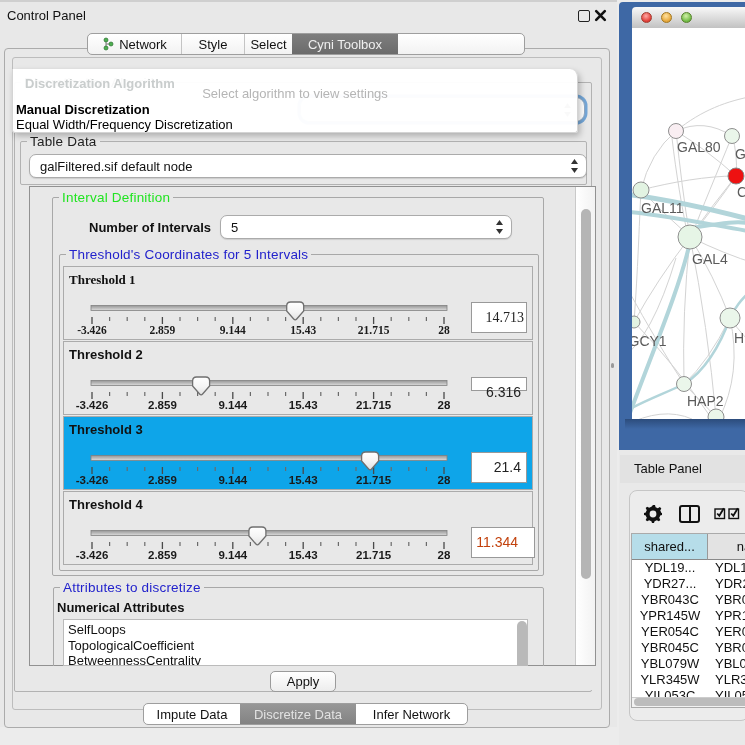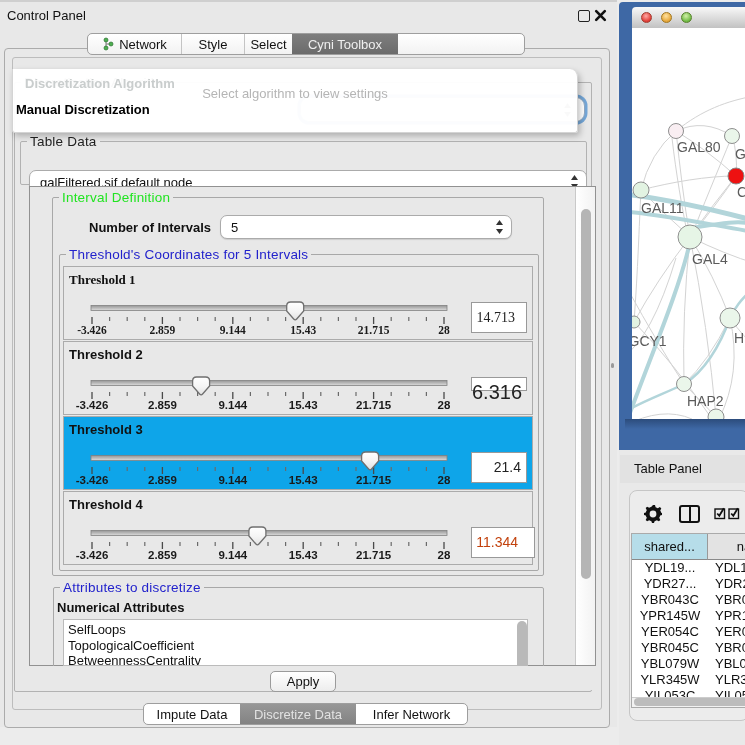--- a/index.html
+++ b/index.html
@@ -50,21 +50,21 @@
 
 <div class="combo" style="left:300px;top:97px;width:283px;height:23px;border-radius:9px;box-shadow:0 0 0 2.5px rgba(77,144,208,0.75);border-color:#8fa8c2;">
   <svg class="arrows" style="right:12px;" viewBox="0 0 9 16">
       <path d="M4.5 1 L8 6 L1 6 Z" fill="#555"></path>
       <path d="M4.5 15 L1 10 L8 10 Z" fill="#555"></path>
     </svg>
 </div>
 
 <div class="grp" style="left:20px;top:141px;width:565px;height:42px;">
   <div class="ttl" style="color:#222;">Table Data</div>
-  <div class="combo" style="left:8px;top:28px;width:556px;height:22px;">
+  <div class="combo" style="left:8px;top:12px;width:556px;height:22px;">
     <div class="txt">galFiltered.sif default node</div>
     <svg class="arrows" viewBox="0 0 9 16">
         <path d="M4.5 1 L8 6 L1 6 Z" fill="#333"></path>
         <path d="M4.5 15 L1 10 L8 10 Z" fill="#333"></path>
       </svg>
   </div>
 </div>
 
 <div class="abs" style="left:29px;top:186px;width:567px;height:480px;border:1px solid #919191;box-sizing:border-box;background:#e8e8e8;overflow:hidden;">
 
@@ -126,21 +126,21 @@
       <line x1="362.4" y1="50" x2="362.4" y2="54" stroke="#6a6a6a" stroke-width="1.2"></line>
       <line x1="380.0" y1="50" x2="380.0" y2="57" stroke="#4a4a4a" stroke-width="1.3"></line>
     <text x="28.0" y="67" text-anchor="middle" font-size="11.5" font-weight="bold" fill="#1a1a1a">-3.426</text>
       <text x="98.4" y="67" text-anchor="middle" font-size="11.5" font-weight="bold" fill="#1a1a1a">2.859</text>
       <text x="168.8" y="67" text-anchor="middle" font-size="11.5" font-weight="bold" fill="#1a1a1a">9.144</text>
       <text x="239.2" y="67" text-anchor="middle" font-size="11.5" font-weight="bold" fill="#1a1a1a">15.43</text>
       <text x="309.6" y="67" text-anchor="middle" font-size="11.5" font-weight="bold" fill="#1a1a1a">21.715</text>
       <text x="380.0" y="67" text-anchor="middle" font-size="11.5" font-weight="bold" fill="#1a1a1a">28</text>
     <path transform="translate(231.2,0)" d="M -8.5 39 Q -8.5 35 -4.5 35 L 4.5 35 Q 8.5 35 8.5 39 L 8.5 44 L 1.5 52 Q 0 53.7 -1.5 52 L -8.5 44 Z" fill="url(#thg1)" stroke="#6f6f6f" stroke-width="1.3"></path>
   </svg>
-  <div style="position:absolute;left:407px;top:35px;width:56px;height:31px;background:#fff;border:1px solid #999;box-sizing:border-box;font-size:14px;color:#222;text-align:right;line-height:29px;padding-right:11px;">14.713</div>
+  <div style="position:absolute;left:407px;top:35px;width:56px;height:31px;background:#fff;border:1px solid #999;box-sizing:border-box;font-size:14px;color:#222;text-align:right;line-height:29px;padding-right:2px;">14.713</div>
 </div>
 <div class="abs" style="left:63px;top:341px;width:470px;height:74px;border:1px solid #ababab;box-sizing:border-box;background:#e8e8e8;">
   <div style="position:absolute;left:5px;top:5px;font-size:13px;font-weight:bold;color:#111;">Threshold 2</div>
   <svg style="position:absolute;left:0;top:0;" width="468" height="72" viewBox="0 0 468 72">
     <defs>
       <linearGradient id="thg2" x1="0" y1="0" x2="0" y2="1">
           <stop offset="0" stop-color="#ffffff"></stop>
           <stop offset="0.55" stop-color="#f4f4f4"></stop>
           <stop offset="1" stop-color="#e2e2e2"></stop>
         </linearGradient>
@@ -173,21 +173,21 @@
       <line x1="362.4" y1="50" x2="362.4" y2="54" stroke="#6a6a6a" stroke-width="1.2"></line>
       <line x1="380.0" y1="50" x2="380.0" y2="57" stroke="#4a4a4a" stroke-width="1.3"></line>
     <text x="28.0" y="67" text-anchor="middle" font-size="11.5" font-weight="bold" fill="#1a1a1a">-3.426</text>
       <text x="98.4" y="67" text-anchor="middle" font-size="11.5" font-weight="bold" fill="#1a1a1a">2.859</text>
       <text x="168.8" y="67" text-anchor="middle" font-size="11.5" font-weight="bold" fill="#1a1a1a">9.144</text>
       <text x="239.2" y="67" text-anchor="middle" font-size="11.5" font-weight="bold" fill="#1a1a1a">15.43</text>
       <text x="309.6" y="67" text-anchor="middle" font-size="11.5" font-weight="bold" fill="#1a1a1a">21.715</text>
       <text x="380.0" y="67" text-anchor="middle" font-size="11.5" font-weight="bold" fill="#1a1a1a">28</text>
     <path transform="translate(137.1,0)" d="M -8.5 39 Q -8.5 35 -4.5 35 L 4.5 35 Q 8.5 35 8.5 39 L 8.5 44 L 1.5 52 Q 0 53.7 -1.5 52 L -8.5 44 Z" fill="url(#thg2)" stroke="#6f6f6f" stroke-width="1.3"></path>
   </svg>
-  <div style="position:absolute;left:407px;top:35px;width:56px;height:14px;background:#fff;border:1px solid #999;box-sizing:border-box;font-size:20px;color:#222;text-align:right;line-height:29px;padding-right:5px;">6.316</div>
+  <div style="position:absolute;left:407px;top:35px;width:56px;height:14px;background:#fff;border:1px solid #999;box-sizing:border-box;font-size:14px;color:#222;text-align:right;line-height:29px;padding-right:5px;">6.316</div>
 </div>
 <div class="abs" style="left:63px;top:416px;width:470px;height:74px;border:1px solid #ababab;box-sizing:border-box;background:#0ea5e9;">
   <div style="position:absolute;left:5px;top:5px;font-size:13px;font-weight:bold;color:#111;">Threshold 3</div>
   <svg style="position:absolute;left:0;top:0;" width="468" height="72" viewBox="0 0 468 72">
     <defs>
       <linearGradient id="thg3" x1="0" y1="0" x2="0" y2="1">
           <stop offset="0" stop-color="#ffffff"></stop>
           <stop offset="0.55" stop-color="#f4f4f4"></stop>
           <stop offset="1" stop-color="#e2e2e2"></stop>
         </linearGradient>
@@ -293,20 +293,21 @@
 <div class="abs" style="left:143px;top:703px;width:325px;height:22px;background:#fff;border:1px solid #9e9e9e;border-radius:5px;box-sizing:border-box;display:flex;font-size:13px;color:#111;">
   <div style="width:96px;display:flex;align-items:center;justify-content:center;">Impute Data</div>
   <div style="width:116px;display:flex;align-items:center;justify-content:center;background:linear-gradient(#979797,#838383);color:#e2e2e2;">Discretize Data</div>
   <div style="flex:1;display:flex;align-items:center;justify-content:center;">Infer Network</div>
 </div>
 
 <div class="abs" style="left:12px;top:69px;width:566px;height:64px;background:rgba(255,255,255,0.97);border:1px solid #d4d4d4;border-top:none;box-sizing:border-box;border-radius:0 8px 3px 3px;box-shadow:2px 3px 6px rgba(0,0,0,0.25);">
   <div style="position:absolute;left:12px;top:7px;font-size:13px;color:#c9cdcd;font-weight:bold;">Discretization Algorithm</div>
   <div style="position:absolute;left:0;top:17px;width:100%;text-align:center;font-size:13px;color:#b5b5b5;">Select algorithm to view settings</div>
   <div style="position:absolute;left:3px;top:33px;font-size:13px;font-weight:bold;color:#000;">Manual Discretization</div>
+  <div style="position:absolute;left:3px;top:48px;font-size:13px;color:#000;">Equal Width/Frequency Discretization</div>
 </div>
 
 <div class="abs" style="left:611px;top:363px;width:3px;height:5px;background:#9a9a9a;border-radius:1.5px;"></div>
 
 <div class="abs" style="left:619px;top:2px;width:126px;height:448px;background:#3e68a5;border-radius:4px 0 0 0;"></div>
 
 <div class="abs" style="left:632px;top:7px;width:113px;height:21px;background:linear-gradient(#f8f8f8,#c2c2c2);border-bottom:1px solid #858585;border-radius:4px 0 0 0;">
   <div style="position:absolute;left:9px;top:4.5px;width:11px;height:11px;border-radius:6px;box-sizing:border-box;border:1px solid #a03b30;background:radial-gradient(circle at 4px 3px,#ffaaa5,#e2413a 65%,#c02318);"></div>
   <div style="position:absolute;left:29px;top:4.5px;width:11px;height:11px;border-radius:6px;box-sizing:border-box;border:1px solid #a1771f;background:radial-gradient(circle at 4px 3px,#ffe2a0,#e7a93d 65%,#c9871a);"></div>
   <div style="position:absolute;left:49px;top:4.5px;width:11px;height:11px;border-radius:6px;box-sizing:border-box;border:1px solid #57802c;background:radial-gradient(circle at 4px 3px,#d2f0a8,#74bd48 65%,#529b24);"></div>

